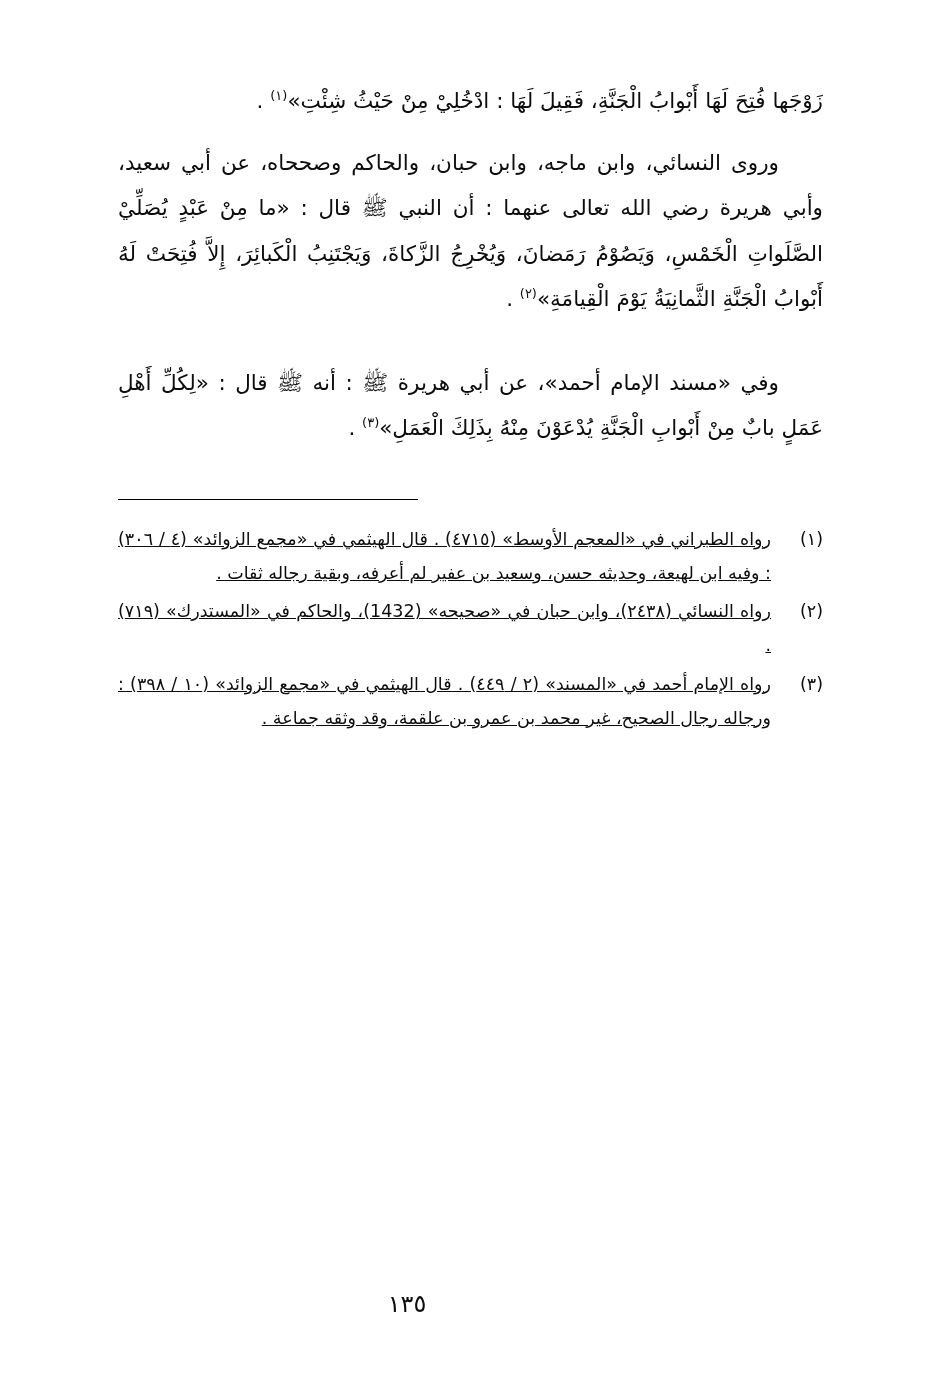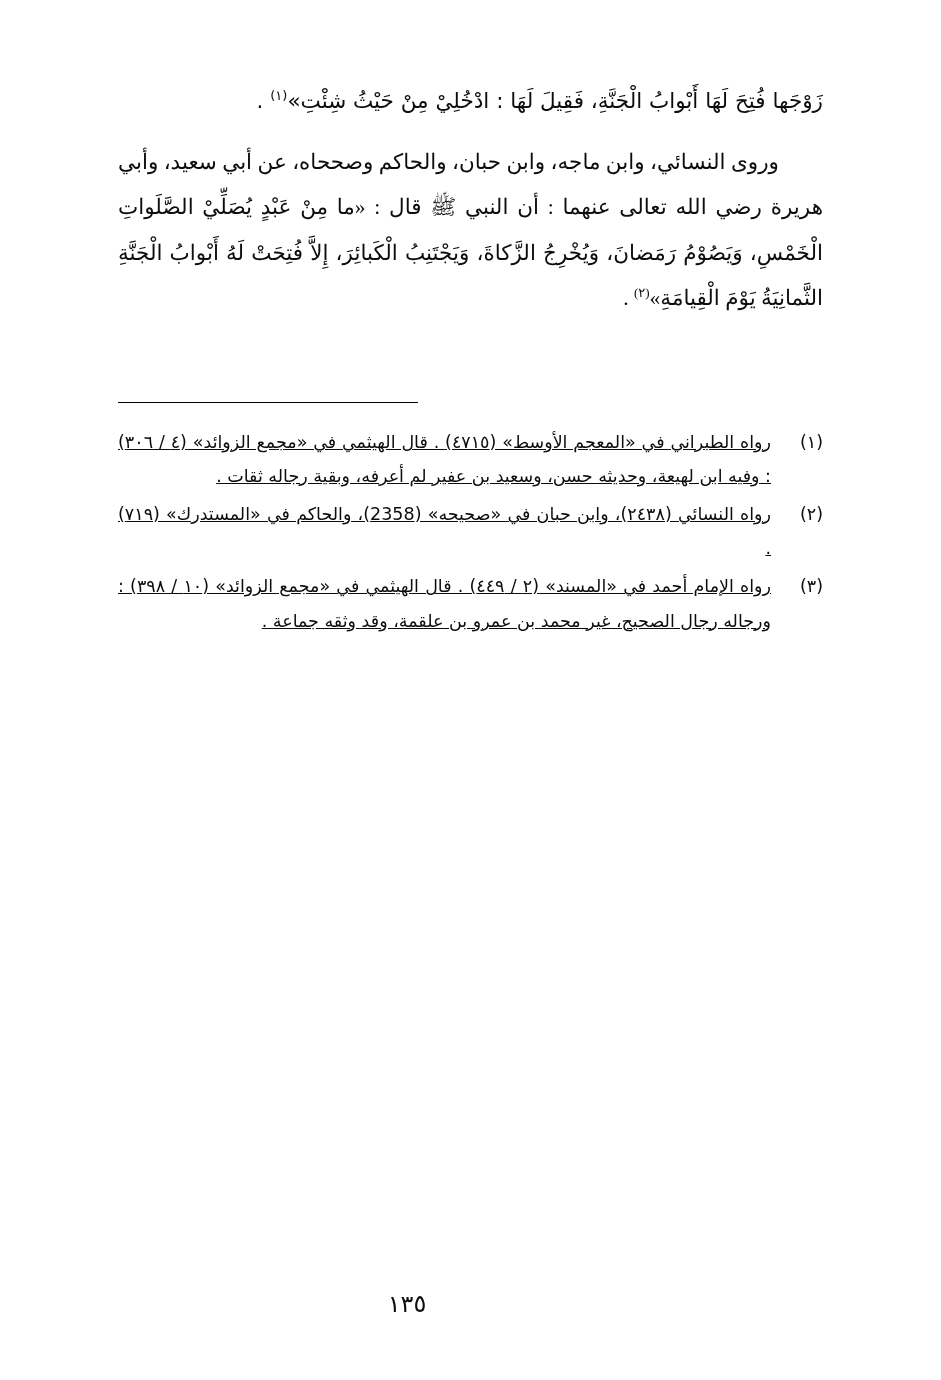--- a/index.html
+++ b/index.html
@@ -36,21 +36,20 @@
     font-size: 21.5px;
     line-height: 2.12;
     margin: 0 0 6px 0;
     text-align: justify;
     text-justify: inter-word;
     letter-spacing: 0;
   }
 
   .para.indent {
     text-indent: 44px;
-    font-family: Liberation Serif, serif;
   }
 
   .para.first {
     text-indent: 0;
   }
 
   .sup {
     font-size: 13px;
     vertical-align: super;
     line-height: 0;
@@ -120,38 +119,39 @@
 
     <div class="spacer-sm"></div>
 
     <p class="para indent"><span>وروى النسائي، وابن ماجه، وابن حبان، والحاكم وصححاه، عن أبي سعيد، وأبي هريرة رضي الله تعالى عنهما : أن النبي ﷺ قال : «ما مِنْ عَبْدٍ يُصَلِّيْ الصَّلَواتِ الْخَمْسِ، وَيَصُوْمُ رَمَضانَ، وَيُخْرِجُ الزَّكاةَ، وَيَجْتَنِبُ الْكَبائِرَ، إِلاَّ فُتِحَتْ لَهُ أَبْوابُ الْجَنَّةِ الثَّمانِيَةُ يَوْمَ الْقِيامَةِ»</span><span class="sup">(٢)</span><span> .</span></p>
 
     <div class="spacer-md"></div>
 
 
     <div class="spacer-md"></div>
 
+    <p class="para indent"><span>وفي «مسند الإمام أحمد»، عن أبي هريرة ﷺ : أنه ﷺ قال : «لِكُلِّ أَهْلِ عَمَلٍ بابٌ مِنْ أَبْوابِ الْجَنَّةِ يُدْعَوْنَ مِنْهُ بِذَلِكَ الْعَمَلِ»</span><span class="sup">(٣)</span><span> .</span></p>
 
     <div class="spacer-md"></div>
 
 
   </div>
 
   <hr class="fn-rule">
 
   <div class="footnotes">
 
     <div class="fn">
       <div class="fn-num">(١)</div>
       <div class="fn-text">رواه الطبراني في «المعجم الأوسط» (٤٧١٥) . قال الهيثمي في «مجمع الزوائد» (٤ / ٣٠٦) : وفيه ابن لهيعة، وحديثه حسن، وسعيد بن عفير لم أعرفه، وبقية رجاله ثقات .</div>
     </div>
 
     <div class="fn">
       <div class="fn-num">(٢)</div>
-      <div class="fn-text">رواه النسائي (٢٤٣٨)، وابن حبان في «صحيحه» (2358)، والحاكم في «المستدرك» (٧١٩) .</div>
+      <div class="fn-text">رواه النسائي (٢٤٣٨)، وابن حبان في «صحيحه» (1432)، والحاكم في «المستدرك» (٧١٩) .</div>
     </div>
 
     <div class="fn">
       <div class="fn-num">(٣)</div>
       <div class="fn-text">رواه الإمام أحمد في «المسند» (٢ / ٤٤٩) . قال الهيثمي في «مجمع الزوائد» (١٠ / ٣٩٨) : ورجاله رجال الصحيح، غير محمد بن عمرو بن علقمة، وقد وثقه جماعة .</div>
     </div>
 
   </div>
 
 </div>

